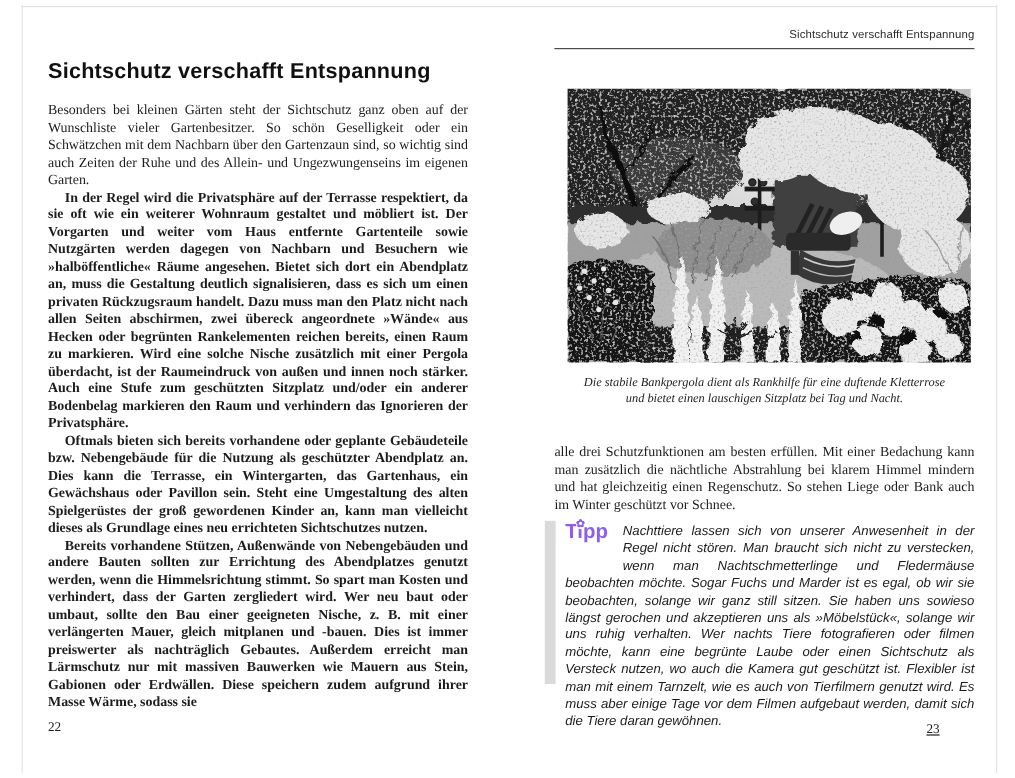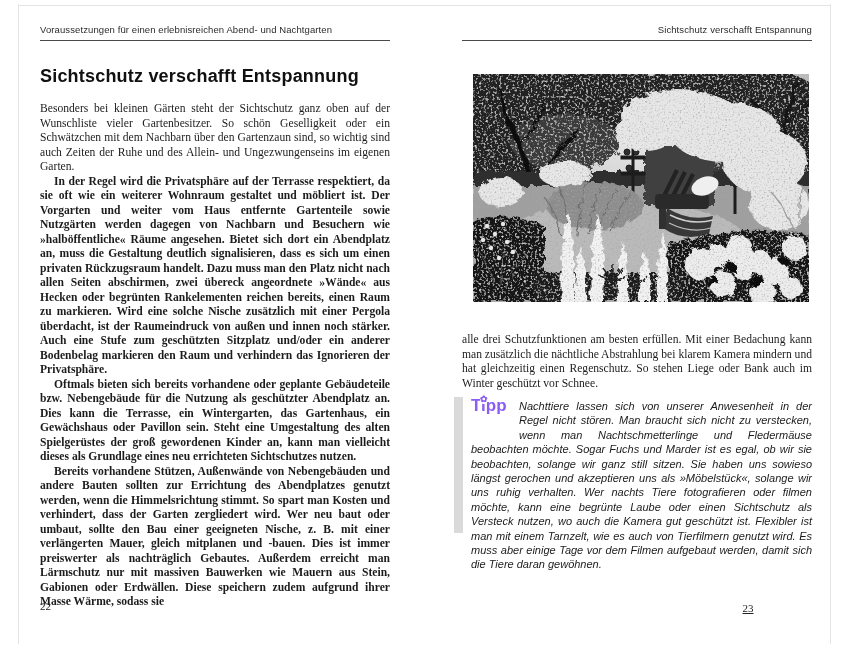--- a/index.html
+++ b/index.html
@@ -54,32 +54,31 @@
     font-family:"Liberation Sans", sans-serif; font-style:normal;
     font-weight:bold; font-size:17px; color:#8b5cf6; letter-spacing:0;
   }
   .tip-flower {
     position:absolute; left:9px; top:-4px; font-size:9px; line-height:1;
     background:#fff; border-radius:50%;
   }
 
   .pagenum { position:absolute; font-size:11px; color:#222; }
   .pagenum-left  { left:40px;  top:600px; }
-  .pagenum-right { left:728px; top:602px; width:40px; text-align:center;text-decoration:underline; }
+  .pagenum-right { left:772px; top:602px; width:40px; text-align:left;text-decoration:underline; }
 </style>
 </head>
 <body>
 
 <div class="spread">
   <div class="edge edge-left"></div>
   <div class="edge edge-right"></div>
   <div class="edge edge-top"></div>
 
   <div class="page page-left">
-    <div class="running-head">Voraussetzungen für einen erlebnisreichen Abend- und Nachtgarten</div>
     <h1 class="chapter-title">Sichtschutz verschafft Entspannung</h1>
     <div class="body-text">
       <p>Besonders bei kleinen Gärten steht der Sichtschutz ganz oben auf der Wunschliste vieler Gartenbesitzer. So schön Geselligkeit oder ein Schwätzchen mit dem Nachbarn über den Gartenzaun sind, so wichtig sind auch Zeiten der Ruhe und des Allein- und Ungezwungenseins im eigenen Garten.</p>
       <p class="indent">In der Regel wird die Privatsphäre auf der Terrasse respektiert, da sie oft wie ein weiterer Wohnraum gestaltet und möbliert ist. Der Vorgarten und weiter vom Haus entfernte Gartenteile sowie Nutzgärten werden dagegen von Nachbarn und Besuchern wie »halböffentliche« Räume angesehen. Bietet sich dort ein Abendplatz an, muss die Gestaltung deutlich signalisieren, dass es sich um einen privaten Rückzugsraum handelt. Dazu muss man den Platz nicht nach allen Seiten abschirmen, zwei übereck angeordnete »Wände« aus Hecken oder begrünten Rankelementen reichen bereits, einen Raum zu markieren. Wird eine solche Nische zusätzlich mit einer Pergola überdacht, ist der Raumeindruck von außen und innen noch stärker. Auch eine Stufe zum geschützten Sitzplatz und/oder ein anderer Bodenbelag markieren den Raum und verhindern das Ignorieren der Privatsphäre.</p>
       <p class="indent">Oftmals bieten sich bereits vorhandene oder geplante Gebäudeteile bzw. Nebengebäude für die Nutzung als geschützter Abendplatz an. Dies kann die Terrasse, ein Wintergarten, das Gartenhaus, ein Gewächshaus oder Pavillon sein. Steht eine Umgestaltung des alten Spielgerüstes der groß gewordenen Kinder an, kann man vielleicht dieses als Grundlage eines neu errichteten Sichtschutzes nutzen.</p>
       <p class="indent">Bereits vorhandene Stützen, Außenwände von Nebengebäuden und andere Bauten sollten zur Errichtung des Abendplatzes genutzt werden, wenn die Himmelsrichtung stimmt. So spart man Kosten und verhindert, dass der Garten zergliedert wird. Wer neu baut oder umbaut, sollte den Bau einer geeigneten Nische, z. B. mit einer verlängerten Mauer, gleich mitplanen und -bauen. Dies ist immer preiswerter als nachträglich Gebautes. Außerdem erreicht man Lärmschutz nur mit massiven Bauwerken wie Mauern aus Stein, Gabionen oder Erdwällen. Diese speichern zudem aufgrund ihrer Masse Wärme, sodass sie</p>
     </div>
   </div>
   <div class="pagenum pagenum-left">22</div>
 
@@ -247,23 +246,24 @@
         </g>
         <g fill="#111111" filter="url(#fRough)">
           <ellipse cx="258" cy="192" rx="7" ry="4" transform="rotate(30 258 192)"></ellipse>
           <ellipse cx="282" cy="206" rx="7" ry="4" transform="rotate(-25 282 206)"></ellipse>
           <ellipse cx="310" cy="186" rx="6" ry="3.5" transform="rotate(15 310 186)"></ellipse>
           <ellipse cx="238" cy="206" rx="6" ry="3.5" transform="rotate(-40 238 206)"></ellipse>
         </g>
       </svg>
     </div>
 
+    <div class="caption">Die stabile Bankpergola dient als Rankhilfe für eine duftende Kletterrose und bietet einen lauschigen Sitzplatz bei Tag und Nacht.</div>
 
     <div class="body-text rp-body">
-      <p>alle drei Schutzfunktionen am besten erfüllen. Mit einer Bedachung kann man zusätzlich die nächtliche Abstrahlung bei klarem Kamera mindern und hat gleichzeitig einen Regenschutz. So stehen Liege oder Bank auch im Winter geschützt vor Schnee.</p>
+      <p>alle drei Schutzfunktionen am besten erfüllen. Mit einer Bedachung kann man zusätzlich die nächtliche Abstrahlung bei klarem Himmel mindern und hat gleichzeitig einen Regenschutz. So stehen Liege oder Bank auch im Winter geschützt vor Schnee.</p>
     </div>
 
     <div class="tip">
       <div class="tip-bar"></div>
       <p class="tip-text">
         <span class="tip-logo"><span>Tipp</span><span class="tip-flower">✿</span></span>
         <span>Nachttiere lassen sich von unserer Anwesenheit in der Regel nicht stören. Man braucht sich nicht zu verstecken, wenn man Nachtschmetterlinge und Fledermäuse beobachten möchte. Sogar Fuchs und Marder ist es egal, ob wir sie beobachten, solange wir ganz still sitzen. Sie haben uns sowieso längst gerochen und akzeptieren uns als »Möbelstück«, solange wir uns ruhig verhalten. Wer nachts Tiere fotografieren oder filmen möchte, kann eine begrünte Laube oder einen Sichtschutz als Versteck nutzen, wo auch die Kamera gut geschützt ist. Flexibler ist man mit einem Tarnzelt, wie es auch von Tierfilmern genutzt wird. Es muss aber einige Tage vor dem Filmen aufgebaut werden, damit sich die Tiere daran gewöhnen.</span>
       </p>
     </div>
   </div>

